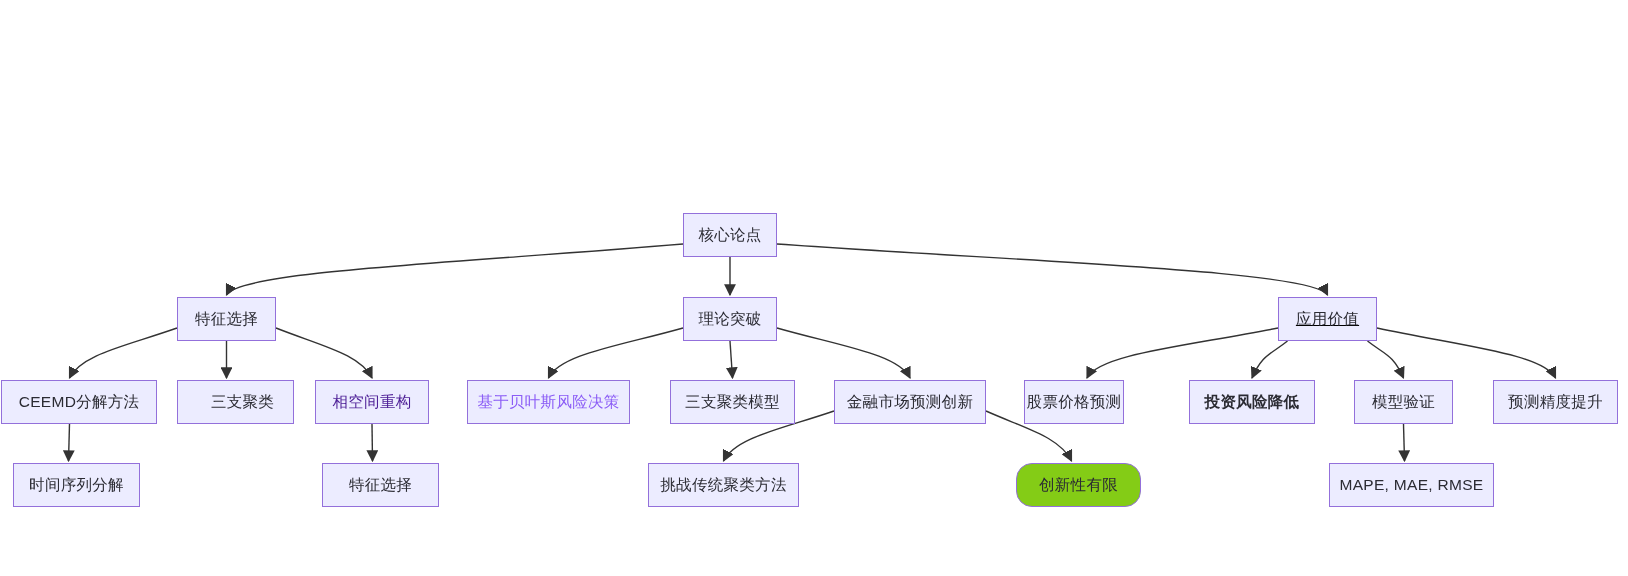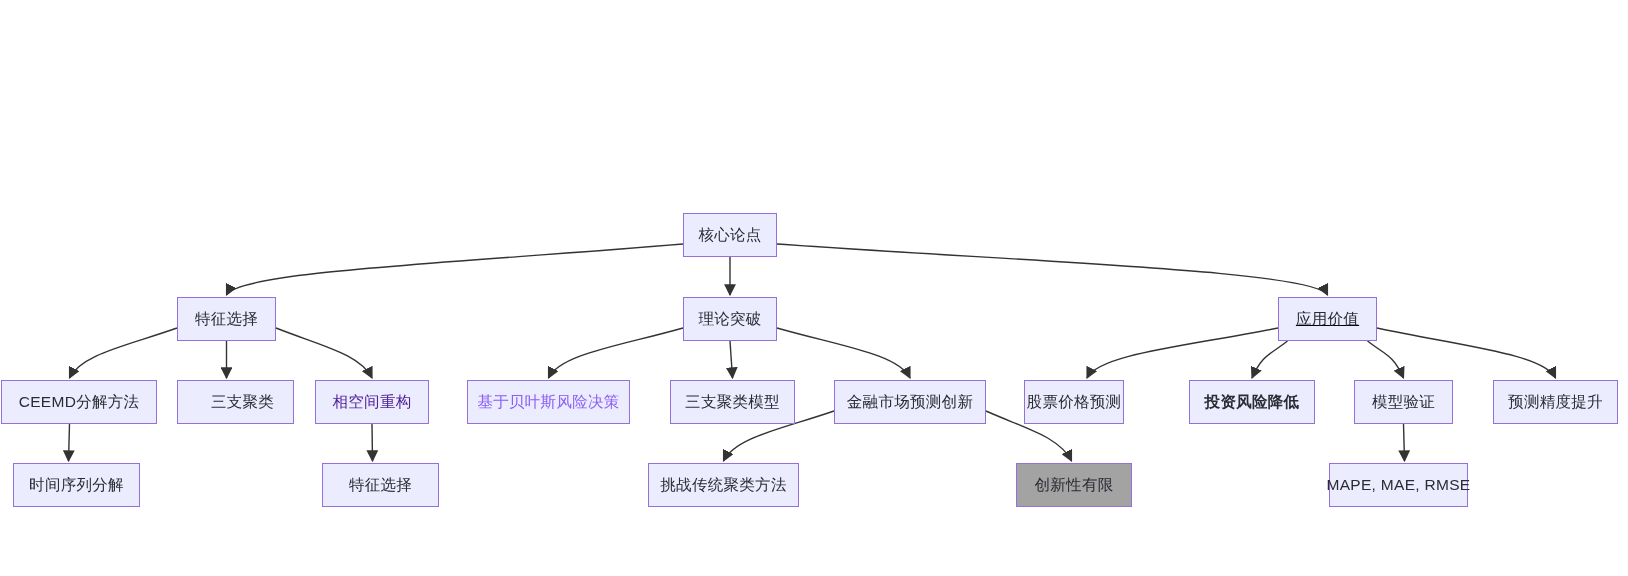--- a/index.html
+++ b/index.html
@@ -113,20 +113,20 @@
       </div>
       <div class="node" style="left: 13px; top: 463px; width: 127px; background: rgb(236, 236, 255); border-color: rgb(147, 112, 219);">
         <span class="node-label" style="color: rgb(43, 43, 51);">时间序列分解</span>
       </div>
       <div class="node" style="left: 322px; top: 463px; width: 117px; background: rgb(236, 236, 255); border-color: rgb(147, 112, 219); font-family: Liberation Mono, monospace;">
         <span class="node-label" style="color: rgb(43, 43, 51);">特征选择</span>
       </div>
       <div class="node" style="left: 648px; top: 463px; width: 151px; background: rgb(236, 236, 255); border-color: rgb(147, 112, 219);">
         <span class="node-label" style="color: rgb(43, 43, 51);">挑战传统聚类方法</span>
       </div>
-      <div class="node" style="left: 1016px; top: 463px; width: 116px; background: #a3a3a3; border-color: rgb(147, 112, 219);">
+      <div class="node" style="left: 1016px; top: 463px; width: 125px; background: #84cc16; border-color: rgb(147, 112, 219); border-radius: 16px;">
         <span class="node-label" style="color: rgb(43, 43, 51);">创新性有限</span>
       </div>
-      <div class="node" style="left: 1329px; top: 463px; width: 139px; background: rgb(236, 236, 255); border-color: rgb(147, 112, 219);">
+      <div class="node" style="left: 1329px; top: 463px; width: 165px; background: rgb(236, 236, 255); border-color: rgb(147, 112, 219);">
         <span class="node-label" style="color: rgb(43, 43, 51);">MAPE, MAE, RMSE</span>
       </div>
     </div>
 </div>
 
 </body></html>

